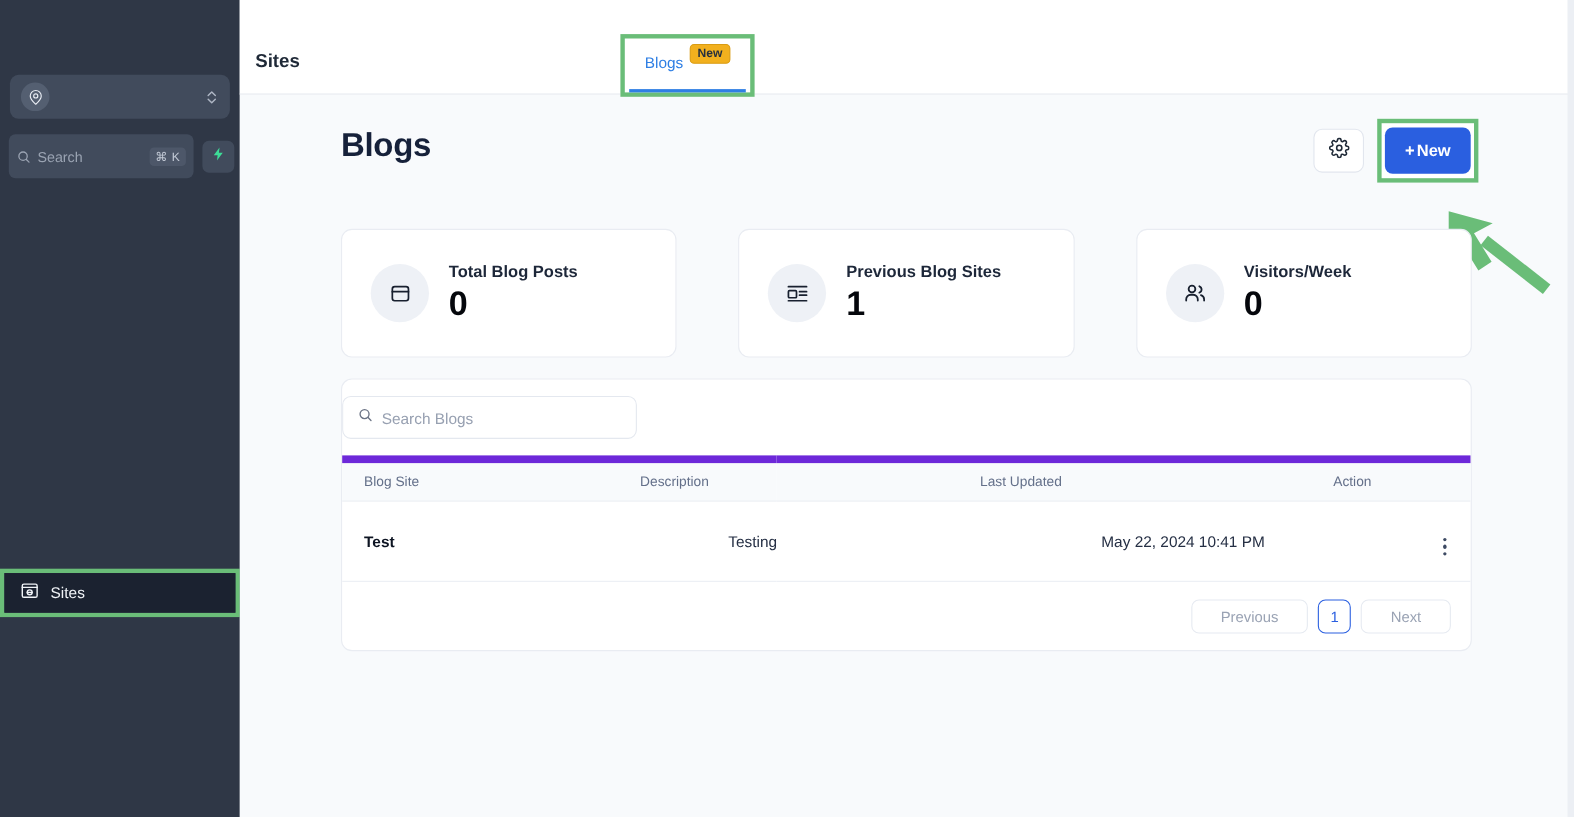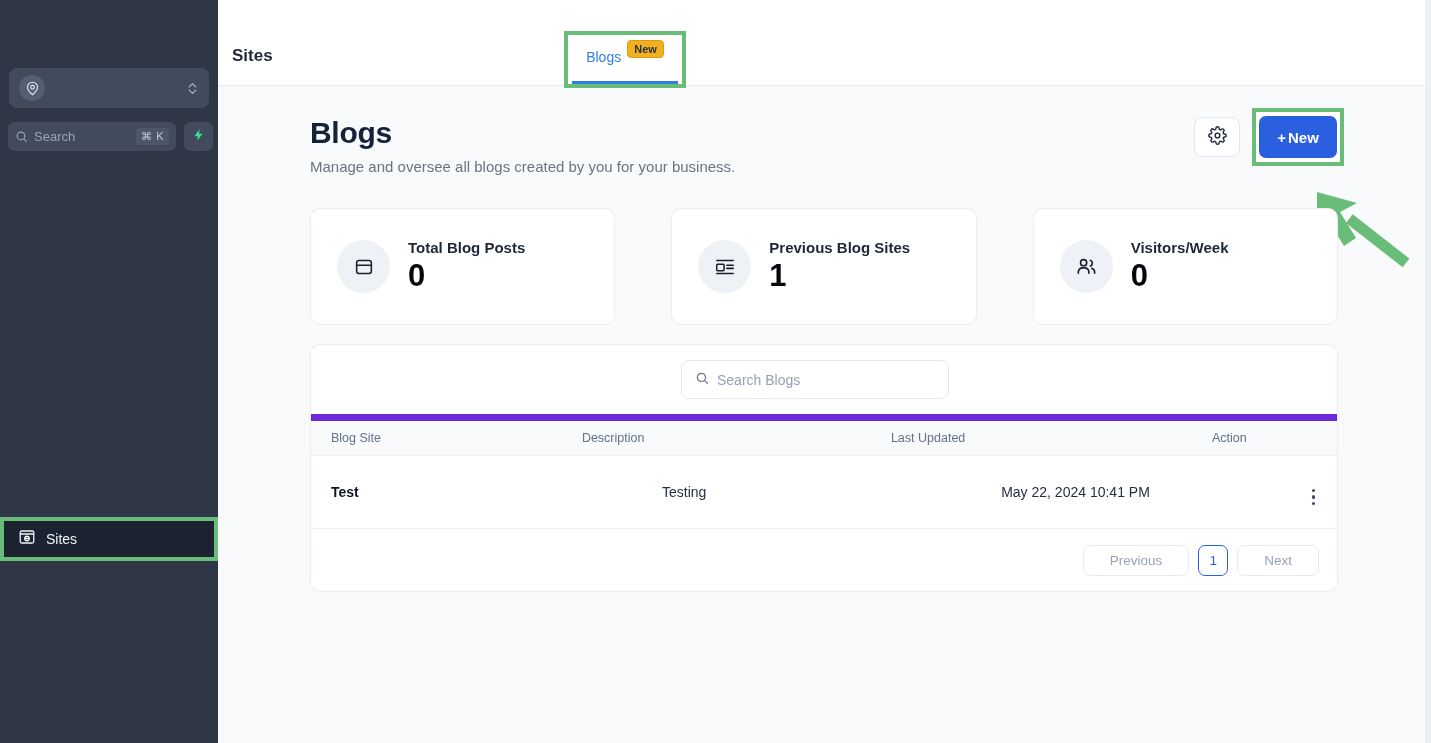--- a/index.html
+++ b/index.html
@@ -33,21 +33,21 @@
     flex: 0 0 26px;
   }
   .ws-name { flex: 1; color: #dfe3ea; font-size: 12px; padding-left: 8px; }
   .ws-chevrons { color: #aeb6c4; display: flex; flex-direction: column; align-items: center; }
 
   .search-row {
     position: absolute; left: 8px; top: 122px;
     display: flex; gap: 8px; align-items: center;
   }
   .search-box {
-    width: 168px; height: 29px;
+    width: 168px; height: 40px;
     background: #414b5c; border-radius: 6px;
     display: flex; align-items: center; padding: 0 7px; gap: 6px;
   }
   .search-box .sicon { color: #9aa3b2; display: flex; }
   .search-box .stext { color: #9aa3b2; font-size: 13px; flex: 1; }
   .kbd {
     background: #59637580; color: #c3cad6;
     font-size: 11px; border-radius: 4px;
     padding: 2px 5px; letter-spacing: .5px;
   }
@@ -154,21 +154,21 @@
   .card-label { font-size: 15px; font-weight: 600; color: #1d2739; }
   .card-value { font-size: 31px; font-weight: 700; color: #05070c; line-height: 1.15; margin-top: 2px; }
 
   .table-card {
     position: absolute; left: 92px; top: 258px;
     width: 1028px;
     background: #fff; border: 1px solid #e9ecf2; border-radius: 10px;
     overflow: hidden;
   }
   .table-toolbar {
-    height: 69px; display: flex; align-items: center; justify-content: center;
+    height: 69px; display: flex; align-items: center; justify-content: flex-start;
     padding-right: 18px;
   }
   .tsearch {
     width: 268px; height: 39px;
     border: 1px solid #e4e8ef; border-radius: 8px;
     display: flex; align-items: center; gap: 8px; padding: 0 13px;
   }
   .tsearch .ph { color: #97a0b1; font-size: 14px; }
 
   table { width: 100%; border-collapse: collapse; }
@@ -272,21 +272,20 @@
           <span class="badge-new">New</span>
           <span class="tab-underline"></span>
         </div>
       </div>
     </div>
 
     <div class="content">
 
       <div class="page-head">
         <div class="page-title">Blogs</div>
-        <div class="page-sub">Manage and oversee all blogs created by you for your business.</div>
       </div>
 
       <div class="head-actions">
         <div class="gear-btn">
           <span>
             <svg width="19" height="19" viewBox="0 0 24 24" fill="none" stroke="#1f2937" stroke-width="1.8" stroke-linecap="round" stroke-linejoin="round">
               <circle cx="12" cy="12" r="3"></circle>
               <path d="M19.4 15a1.65 1.65 0 0 0 .33 1.82l.06.06a2 2 0 1 1-2.83 2.83l-.06-.06a1.65 1.65 0 0 0-1.82-.33 1.65 1.65 0 0 0-1 1.51V21a2 2 0 1 1-4 0v-.09A1.65 1.65 0 0 0 9 19.4a1.65 1.65 0 0 0-1.82.33l-.06.06a2 2 0 1 1-2.83-2.83l.06-.06a1.65 1.65 0 0 0 .33-1.82 1.65 1.65 0 0 0-1.51-1H3a2 2 0 1 1 0-4h.09A1.65 1.65 0 0 0 4.6 9a1.65 1.65 0 0 0-.33-1.82l-.06-.06a2 2 0 1 1 2.83-2.83l.06.06A1.65 1.65 0 0 0 9 4.6a1.65 1.65 0 0 0 1-1.51V3a2 2 0 1 1 4 0v.09a1.65 1.65 0 0 0 1 1.51 1.65 1.65 0 0 0 1.82-.33l.06-.06a2 2 0 1 1 2.83 2.83l-.06.06a1.65 1.65 0 0 0-.33 1.82V9a1.65 1.65 0 0 0 1.51 1H21a2 2 0 1 1 0 4h-.09a1.65 1.65 0 0 0-1.51 1z"></path>
             </svg>
           </span>

